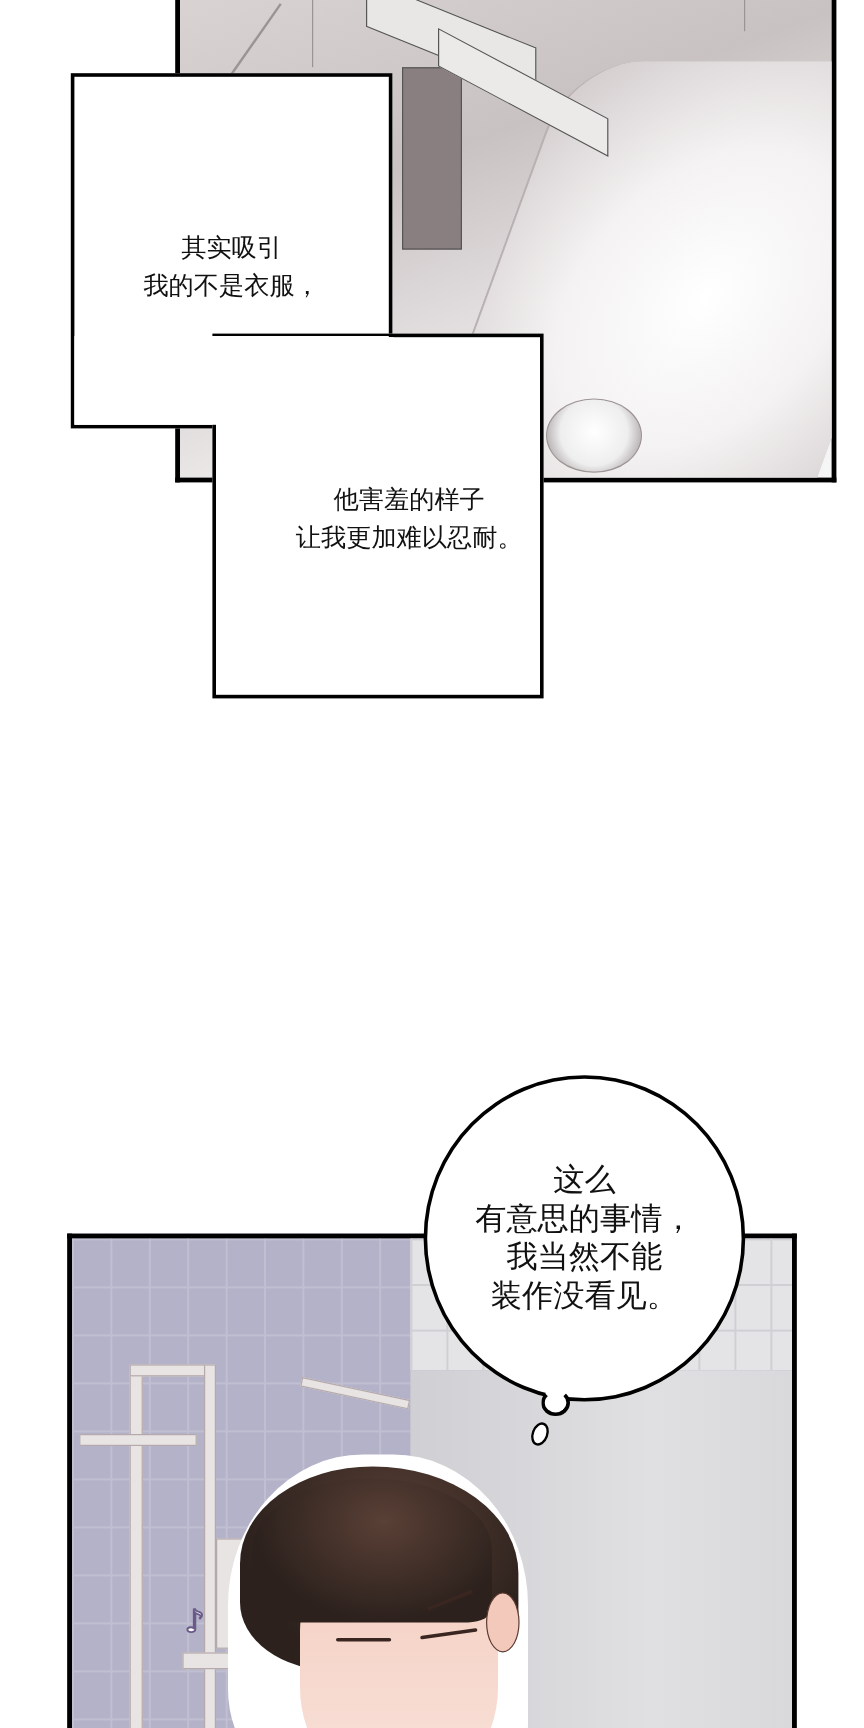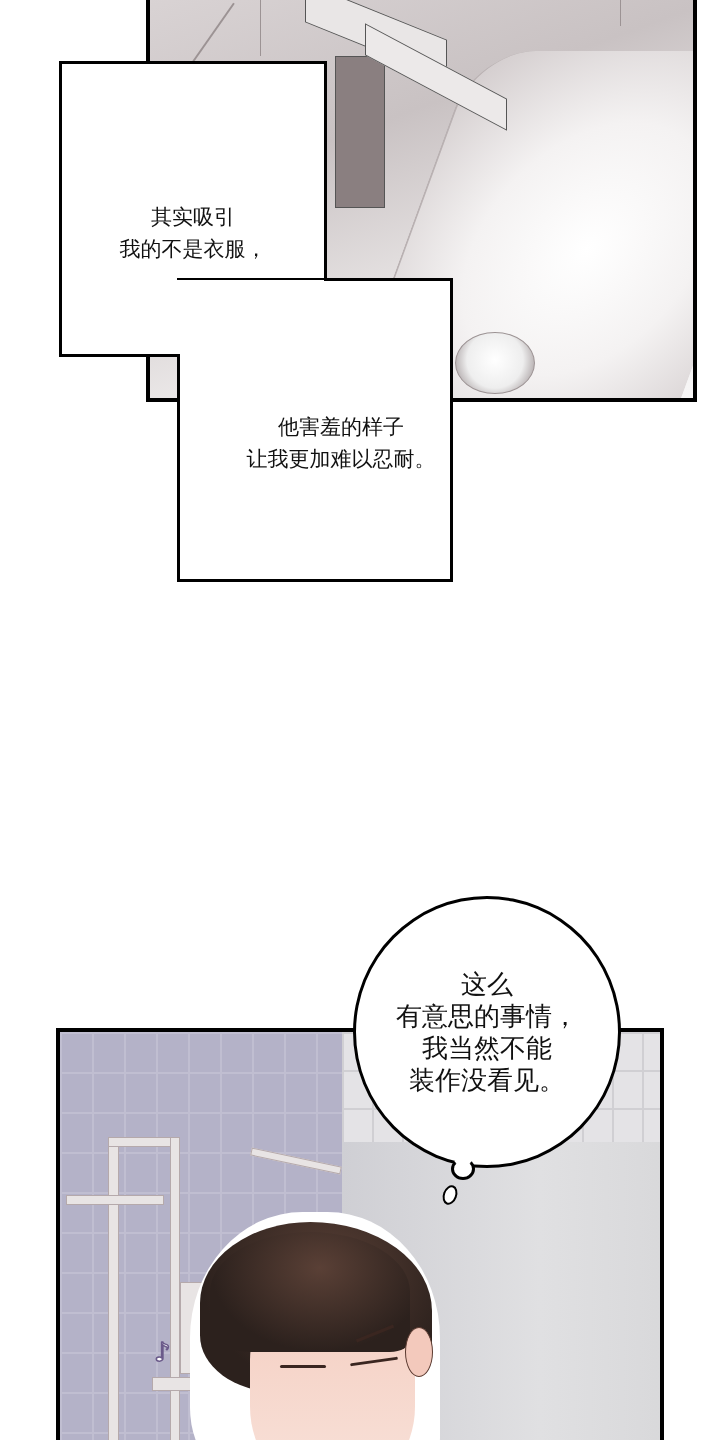--- a/index.html
+++ b/index.html
@@ -19,21 +19,21 @@
   .faucet-top { position:absolute; left:155px; top:15px; width:140px; height:38px; background:#e9e6e6;
                 border:1.5px solid #555; transform:skewY(22deg); }
   .faucet-spout { position:absolute; left:215px; top:65px; width:140px; height:30px; background:#ece9e9;
                   border:1.5px solid #555; transform:skewY(28deg); }
   .drain { position:absolute; left:305px; top:336px; width:78px; height:60px; border-radius:50%;
            background:radial-gradient(circle at 50% 45%,#fff 0%,#eee 55%,#b5aeaf 80%,#fff 100%);
            border:1.5px solid #9c9394; }
 
   
   .narr { background:#fff; border:3px solid #000; box-sizing:border-box; }
-  .narr-text { position:absolute; font-size:21px; line-height:32px; color:#111; text-align:center; white-space:pre;margin-top:11px; }
+  .narr-text { position:absolute; font-size:21px; line-height:32px; color:#111; text-align:center; white-space:pre; }
 
   
   .panel2 { left:56px; top:1028px; width:608px; height:420px; border:4px solid #000; border-bottom:none;
             background:#b4b2c8; overflow:hidden; box-sizing:border-box; }
   .tiles { position:absolute; inset:0;
            background-image:linear-gradient(#c2c0d3 2px, transparent 2px),linear-gradient(90deg,#c2c0d3 2px, transparent 2px);
            background-size:32px 40px; opacity:.9; }
   .wall-right { position:absolute; left:282px; top:110px; width:330px; height:320px;
                 background:linear-gradient(90deg,#cfcfd4,#e0e0e2 60%,#d8d8da); }
   .wall-upper { position:absolute; left:282px; top:0; width:330px; height:110px; background:#e4e3e6;

